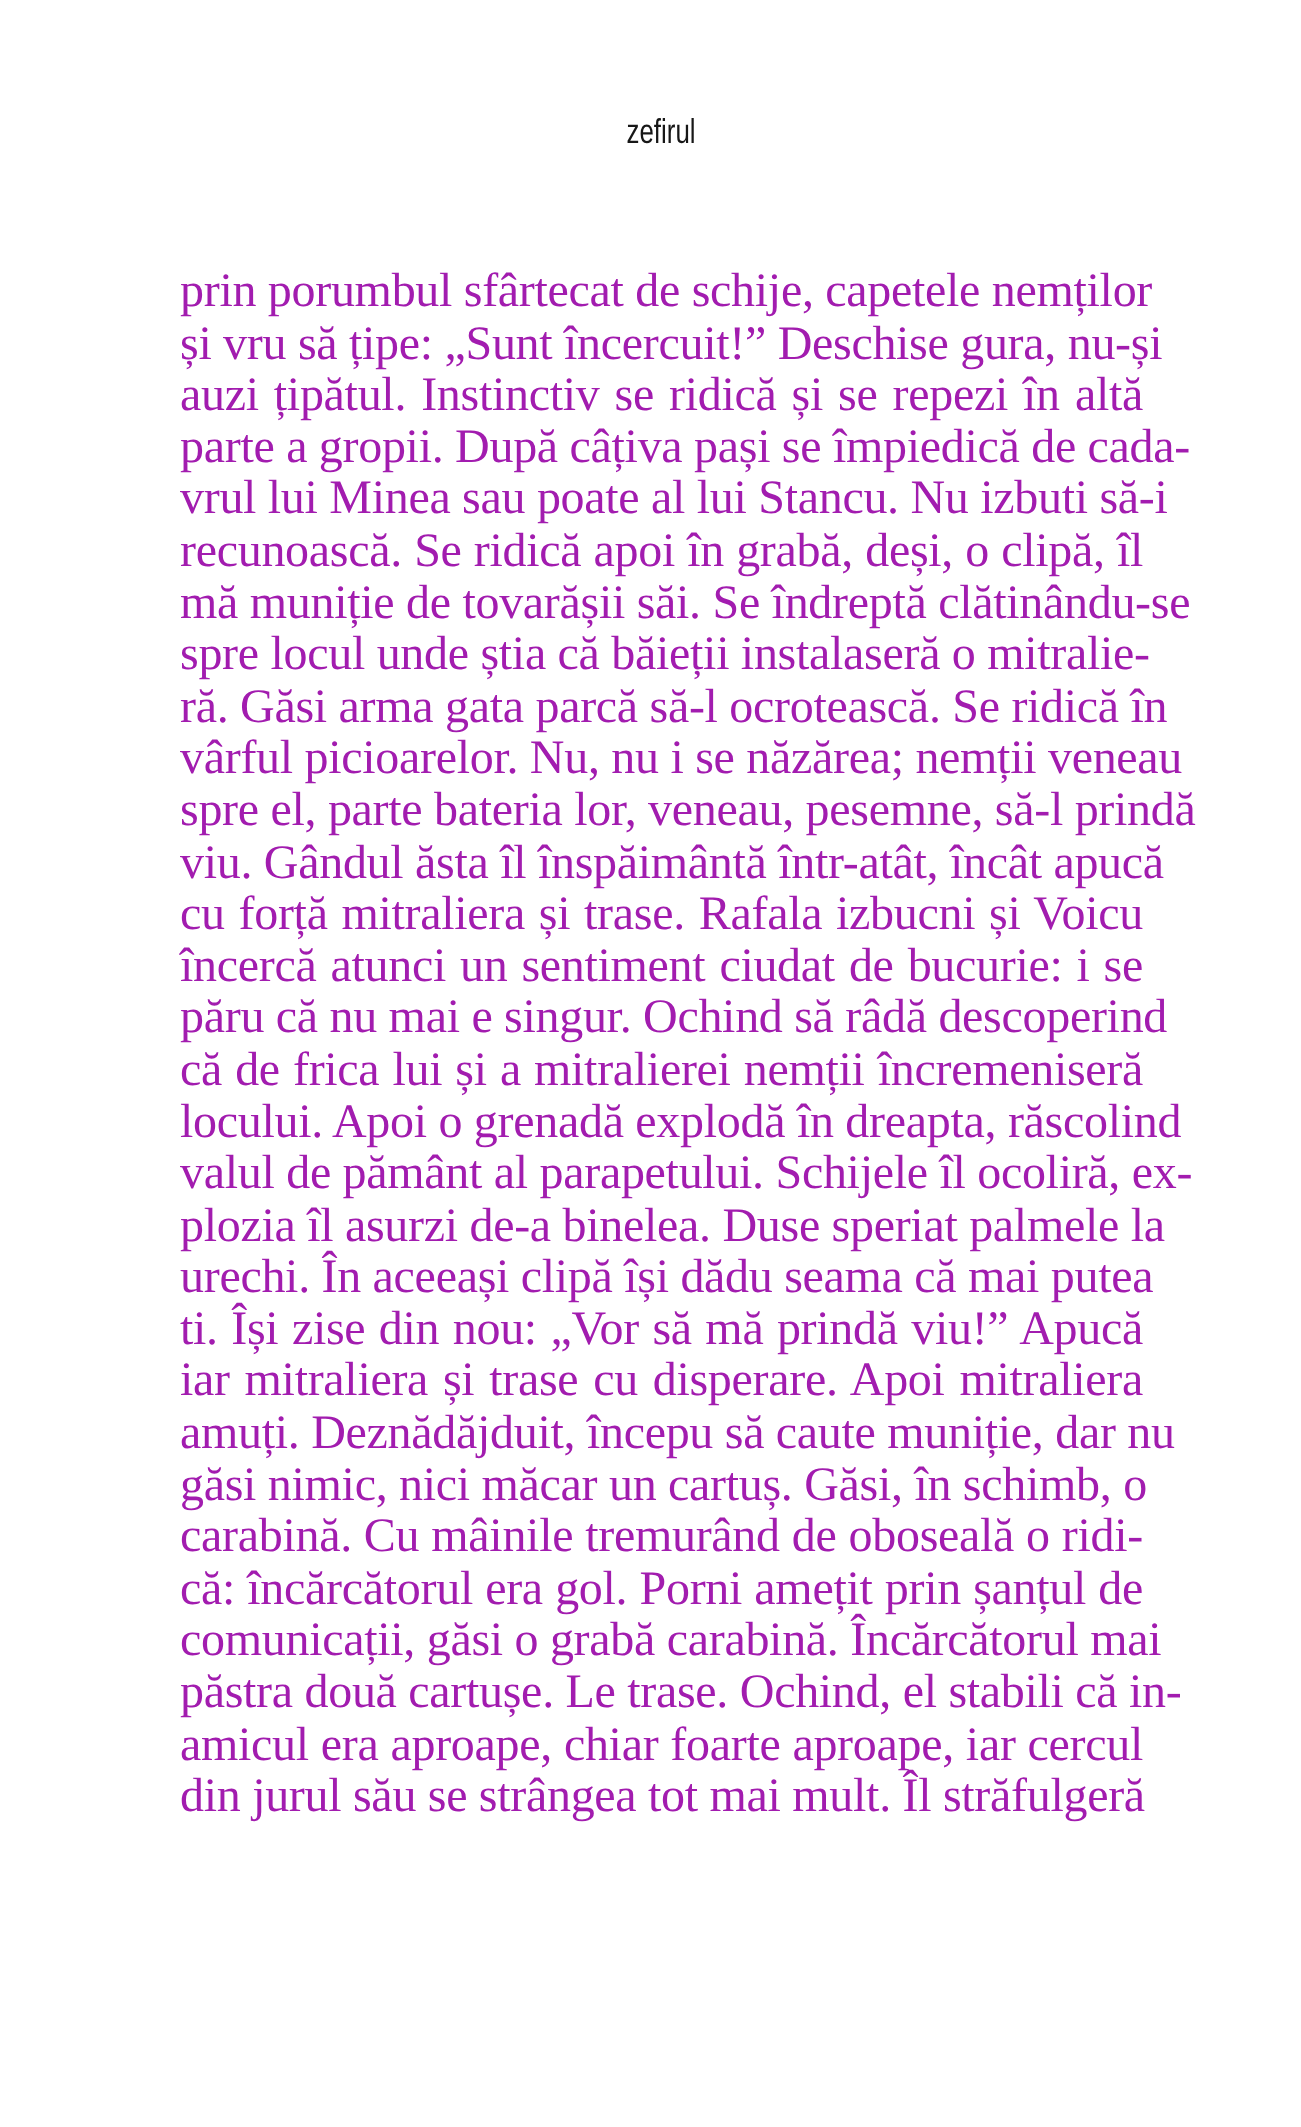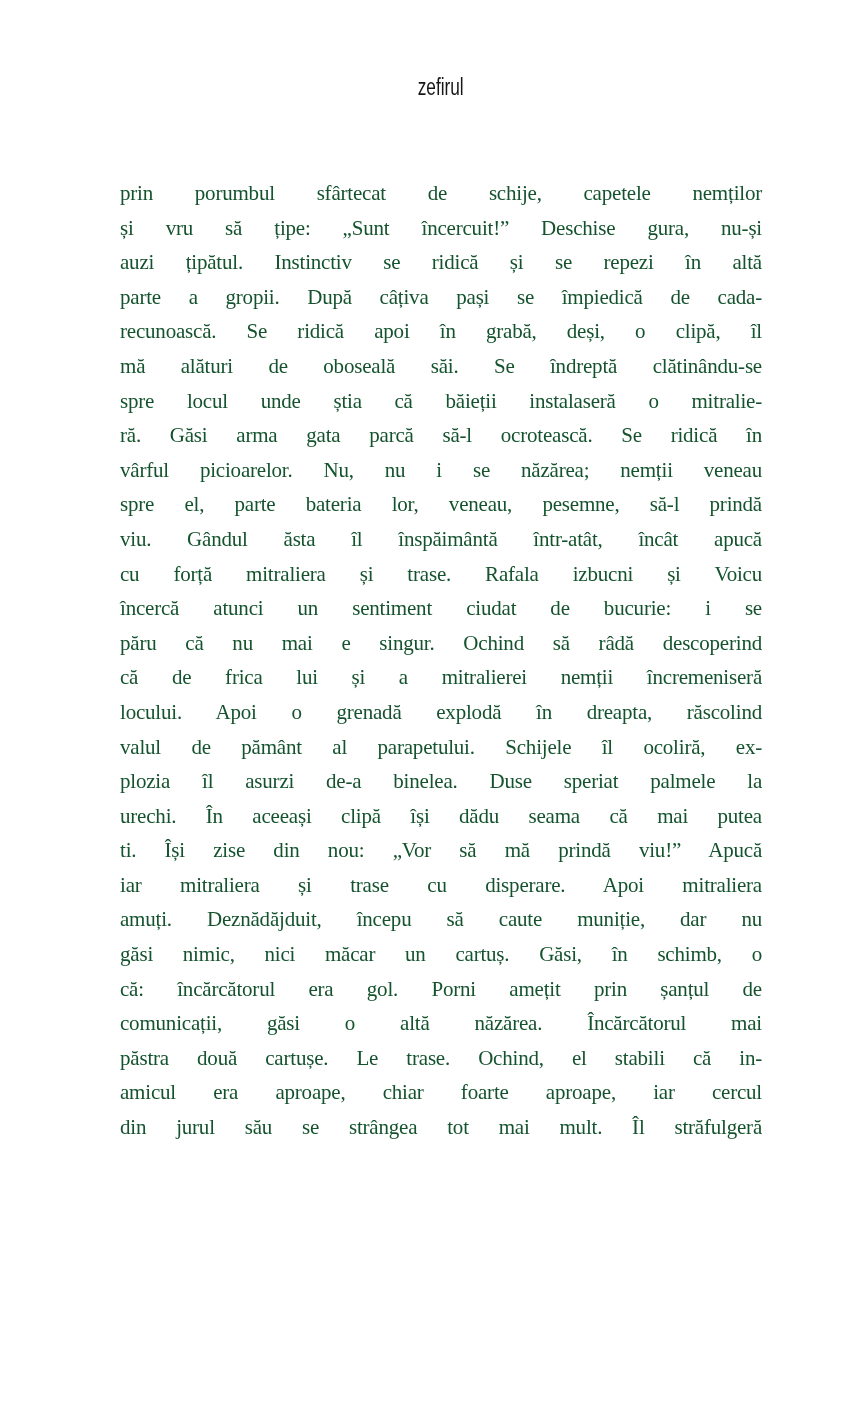--- a/index.html
+++ b/index.html
@@ -29,24 +29,24 @@
   .running-header .squeeze {
     display: inline-block;
     transform: scaleX(0.75);
     transform-origin: center;
   }
   .text-body {
     position: absolute;
     top: 176px;
     left: 120px;
     width: 642px;
-    font-size: 21px;
+    font-size: 32px;
     line-height: 34.6px;
     letter-spacing: -0.2px;
-    color: #14532d;
+    color: #a21caf;
   }
   .text-body .line {
     text-align: justify;
     text-align-last: justify;
     text-justify: inter-word;
     white-space: nowrap;
   }
   .page-number {
     position: absolute;
     top: 1339px;
@@ -63,40 +63,42 @@
 <div class="page">
   <div class="running-header">
     <span class="squeeze">zefirul</span>
   </div>
 
   <div class="text-body">
       <div class="line">prin porumbul sfârtecat de schije, capetele nemților</div>
       <div class="line">și vru să țipe: „Sunt încercuit!” Deschise gura, nu-și</div>
       <div class="line">auzi țipătul. Instinctiv se ridică și se repezi în altă</div>
       <div class="line">parte a gropii. După câțiva pași se împiedică de cada-</div>
+      <div class="line">vrul lui Minea sau poate al lui Stancu. Nu izbuti să-i</div>
       <div class="line">recunoască. Se ridică apoi în grabă, deși, o clipă, îl</div>
-      <div class="line">mă alături de oboseală săi. Se îndreptă clătinându-se</div>
+      <div class="line">mă muniție de tovarășii săi. Se îndreptă clătinându-se</div>
       <div class="line">spre locul unde știa că băieții instalaseră o mitralie-</div>
       <div class="line">ră. Găsi arma gata parcă să-l ocrotească. Se ridică în</div>
       <div class="line">vârful picioarelor. Nu, nu i se năzărea; nemții veneau</div>
       <div class="line">spre el, parte bateria lor, veneau, pesemne, să-l prindă</div>
       <div class="line">viu. Gândul ăsta îl înspăimântă într-atât, încât apucă</div>
       <div class="line">cu forță mitraliera și trase. Rafala izbucni și Voicu</div>
       <div class="line">încercă atunci un sentiment ciudat de bucurie: i se</div>
       <div class="line">păru că nu mai e singur. Ochind să râdă descoperind</div>
       <div class="line">că de frica lui și a mitralierei nemții încremeniseră</div>
       <div class="line">locului. Apoi o grenadă explodă în dreapta, răscolind</div>
       <div class="line">valul de pământ al parapetului. Schijele îl ocoliră, ex-</div>
       <div class="line">plozia îl asurzi de-a binelea. Duse speriat palmele la</div>
       <div class="line">urechi. În aceeași clipă își dădu seama că mai putea</div>
       <div class="line">ti. Își zise din nou: „Vor să mă prindă viu!” Apucă</div>
       <div class="line">iar mitraliera și trase cu disperare. Apoi mitraliera</div>
       <div class="line">amuți. Deznădăjduit, începu să caute muniție, dar nu</div>
       <div class="line">găsi nimic, nici măcar un cartuș. Găsi, în schimb, o</div>
+      <div class="line">carabină. Cu mâinile tremurând de oboseală o ridi-</div>
       <div class="line">că: încărcătorul era gol. Porni amețit prin șanțul de</div>
-      <div class="line">comunicații, găsi o altă năzărea. Încărcătorul mai</div>
+      <div class="line">comunicații, găsi o grabă carabină. Încărcătorul mai</div>
       <div class="line">păstra două cartușe. Le trase. Ochind, el stabili că in-</div>
       <div class="line">amicul era aproape, chiar foarte aproape, iar cercul</div>
       <div class="line">din jurul său se strângea tot mai mult. Îl străfulgeră</div>
     </div>
 
   <div class="page-number">23</div>
 </div>
 
 </body></html>

